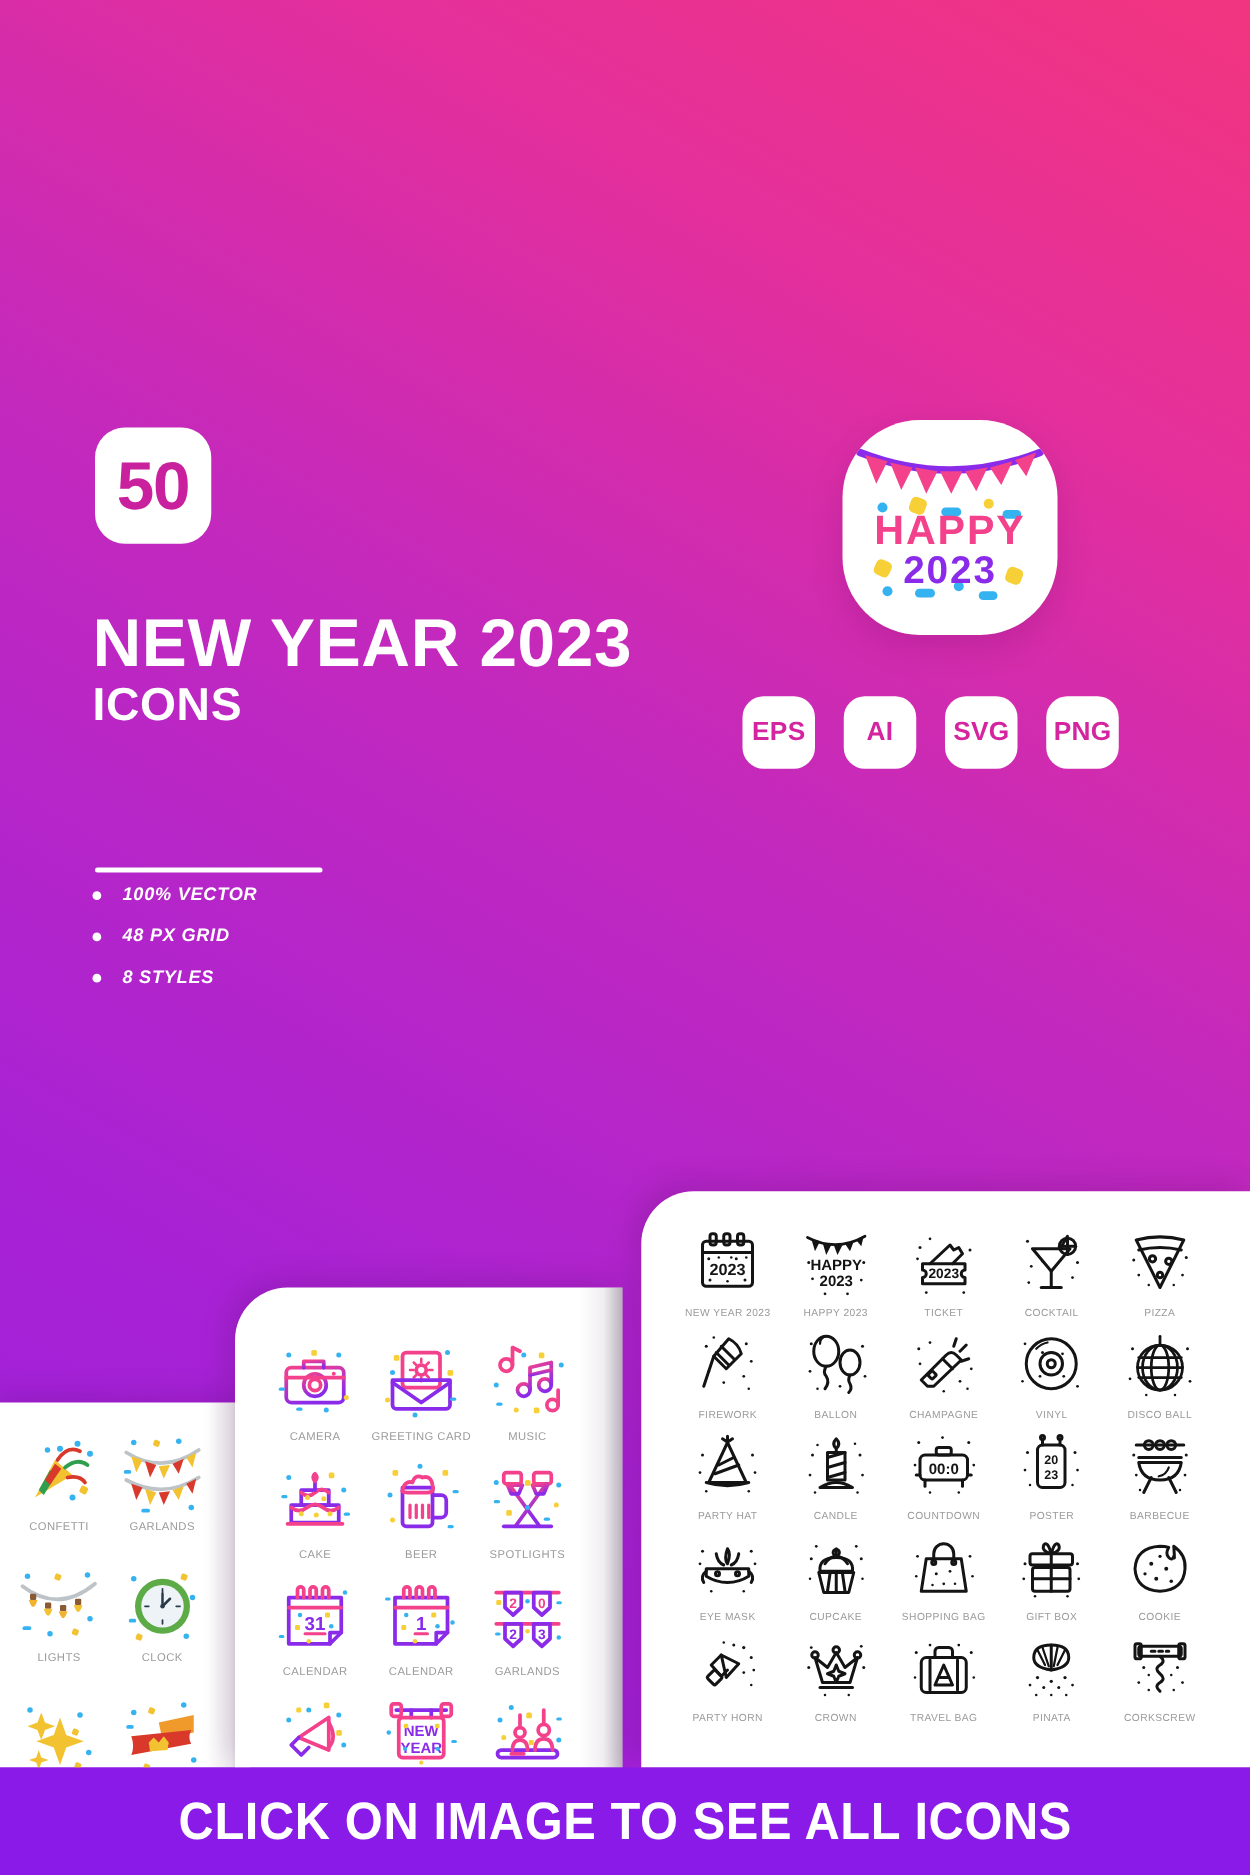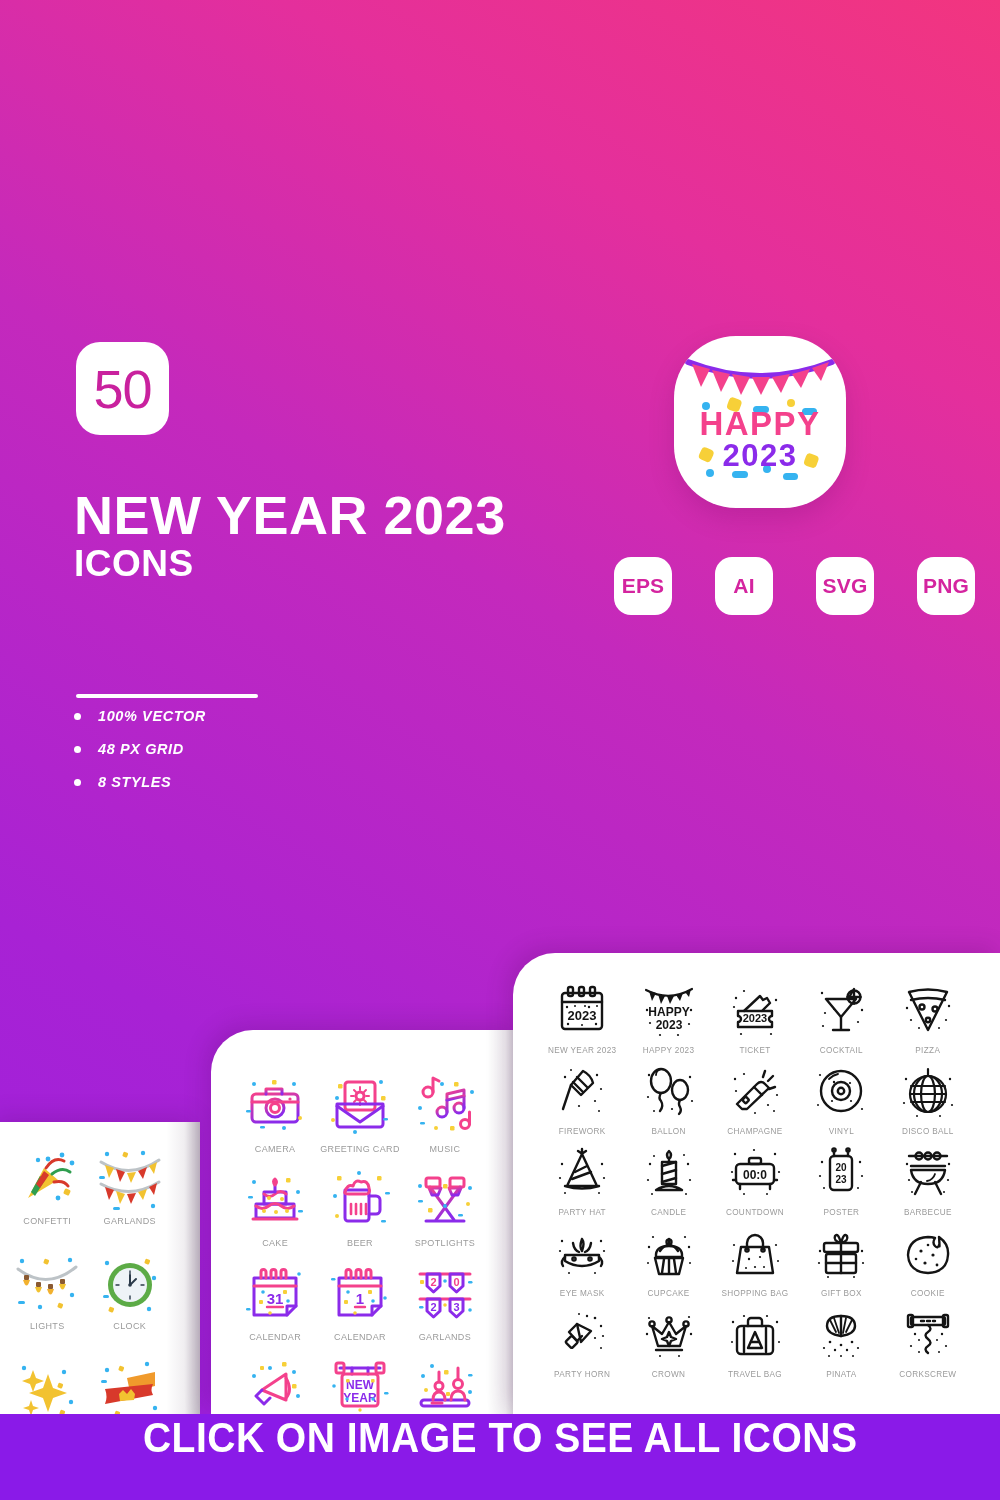--- a/index.html
+++ b/index.html
@@ -16,21 +16,21 @@
   }
 
   
   .count-badge {
     position: absolute; left: 76px; top: 342px;
     width: 93px; height: 93px;
     background: #ffffff; border-radius: 24px;
     display: flex; align-items: center; justify-content: center;
   }
   .count-badge span {
-    font-size: 54px; font-weight: normal; color: #c9219e;
+    font-size: 54px; font-weight: bold; color: #c9219e;
     letter-spacing: -1px; line-height: 1;
   }
   .hero-title {
     position: absolute; left: 74px; top: 487px;
     color: #ffffff; font-size: 54px; font-weight: bold;
     letter-spacing: 0.5px; line-height: 1.06;
     text-transform: uppercase;
   }
   .hero-title .l2 { font-size: 37px; display: block; }
   .hero-rule {
@@ -62,34 +62,34 @@
   .logo-tile svg { display: block; width: 100%; height: 100%; }
 
   
   .formats {
     position: absolute; left: 594px; top: 557px;
     display: flex; gap: 23px;
   }
   .fmt {
     width: 58px; height: 58px; background: #ffffff;
     border-radius: 17px; display: flex; align-items: center; justify-content: center;
-    color: #d4249f; font-size: 21px; font-weight: bold; letter-spacing: 0.2px; margin-left: 20px;
+    color: #d4249f; font-size: 21px; font-weight: bold; letter-spacing: 0.2px;
   }
 
   
   .panel {
     position: absolute; background: #ffffff;
   }
   .panel-right {
     left: 513px; top: 953px; width: 487px; height: 461px;
     border-top-left-radius: 42px;
     box-shadow: -6px -6px 22px rgba(60,0,70,0.16);
   }
   .panel-mid {
-    left: 211px; top: 1030px; width: 310px; height: 384px;
+    left: 188px; top: 1030px; width: 310px; height: 384px;
     border-top-left-radius: 42px;
     box-shadow: -6px -6px 22px rgba(60,0,70,0.16);
   }
   .panel-left {
     left: 0; top: 1122px; width: 200px; height: 292px;
     box-shadow: -6px -6px 22px rgba(60,0,70,0.16);
   }
   .panel-edge-shadow {
     position: absolute; top: 0; right: 0; width: 34px; height: 100%;
     background: linear-gradient(to right, rgba(0,0,0,0) 0%, rgba(40,10,50,0.07) 55%, rgba(40,10,50,0.30) 100%);
@@ -123,21 +123,21 @@
   .grid-right .lbl { margin-top: 4px; font-size: 8.2px; }
   .grid-mid .art { width: 70px; height: 70px; }
   .grid-mid .lbl { margin-top: 4px; font-size: 9px; }
   .grid-left .art { width: 66px; height: 66px; }
   .grid-left .lbl { margin-top: 4px; font-size: 9px; }
   .cell svg { display: block; width: 100%; height: 100%; }
 
   
   .cta {
     position: absolute; left: 0; top: 1414px; width: 1000px; height: 86px;
-    background: #8a1ae8; display: flex; justify-content: center;
+    background: #8a1ae8; display: flex; align-items: center; justify-content: center;
   }
   .cta span {
     color: #ffffff; font-size: 42px; font-weight: bold;
     letter-spacing: 0.5px; text-transform: uppercase;
     transform: scaleX(0.93); transform-origin: center;
   }
 </style>
 </head>
 <body>
 

